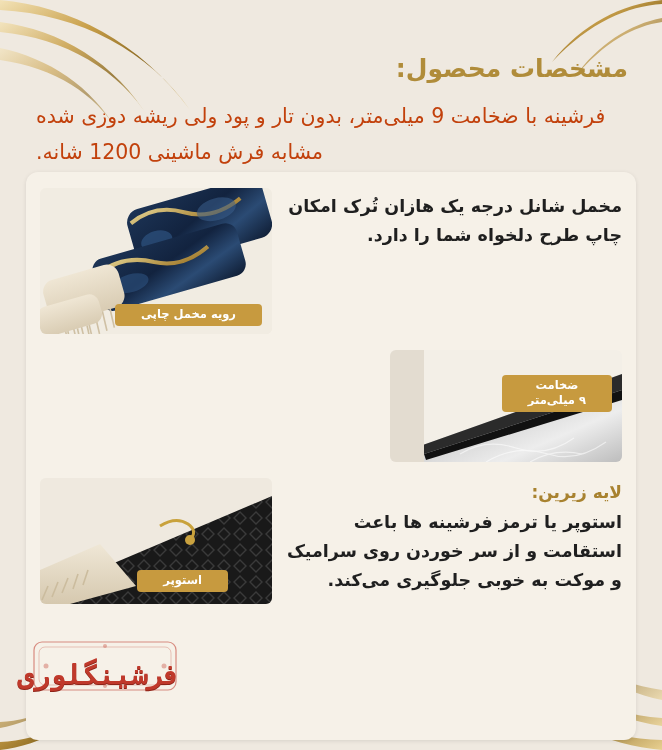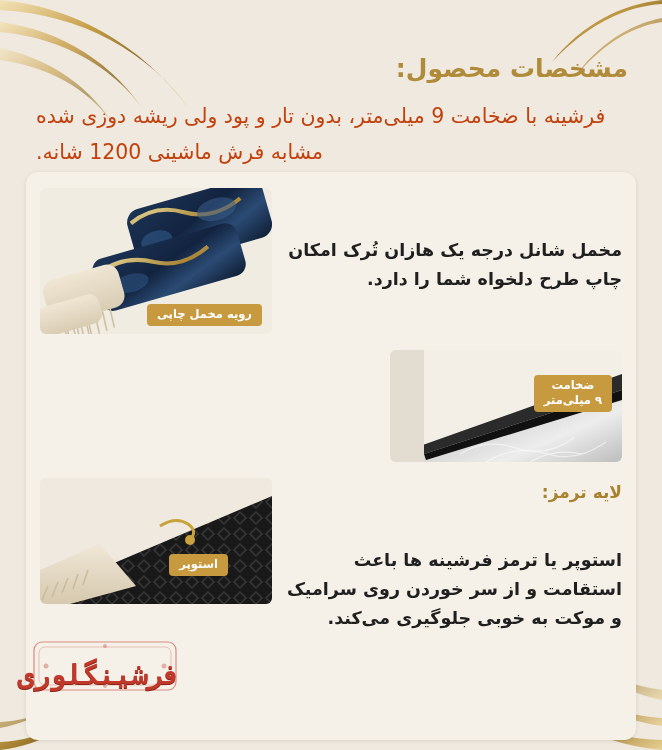--- a/index.html
+++ b/index.html
@@ -74,55 +74,54 @@
     color: #a8822f;
     font-size: 17px;
     font-weight: bold;
     margin-bottom: 6px;
   }
   .row-body {
     color: #1f1f1f;
     font-size: 17.5px;
     line-height: 1.65;
     font-weight: 600;
-    margin-top: 44px;
   }
 
   .thumb {
     position: relative;
     width: 232px;
     height: 146px;
     border-radius: 6px;
     overflow: hidden;
     flex: 0 0 auto;
   }
   .thumb .cap {
     position: absolute;
     background: #c79a3f;
     color: #fff;
     font-size: 11.5px;
     font-weight: bold;
-    padding: 3px 10px;
+    padding: 3px 26px;
     border-radius: 4px;
     white-space: nowrap;
     line-height: 1.35;
     text-align: center;
   }
 
   
   .t1 { background: linear-gradient(180deg,#f3eee6 0%, #efe8dc 100%); }
   .t1 .cap { bottom: 8px; right: 10px; }
 
   
   .t2 { background: linear-gradient(180deg,#f5f1ea 0%, #e9e4db 100%); height: 112px; }
   .t2 .cap { top: 25px; right: 10px; }
 
   
   .t3 { background: linear-gradient(180deg,#f2ede4 0%, #e6e0d6 100%); height: 126px; }
-  .t3 .cap { bottom: 28px; right: 44px; }
+  .t3 .cap { bottom: 12px; right: 44px; }
 
   
   .logo-wrap {
     position: absolute;
     bottom: 58px;
     left: 30px;
     width: 150px;
     text-align: center;
     font-family: Liberation Mono, monospace;
   }
@@ -263,21 +262,21 @@
         </svg>
         <div class="cap">
           <span>ضخامت</span><br>
           <span>۹ میلی‌متر</span>
         </div>
       </div>
     </div>
 
     <div class="row">
       <div class="row-text">
-        <div class="row-title">لایه ترمز:</div>
+        <div class="row-title">لایه زیرین:</div>
         <div class="row-body">استوپر یا ترمز فرشینه ها باعث استقامت و از سر خوردن روی سرامیک و موکت به خوبی جلوگیری می‌کند.</div>
       </div>
       <div class="thumb t3">
         <svg width="232" height="126" viewBox="0 0 232 126">
           <defs>
             <pattern id="diamond" width="16" height="16" patternUnits="userSpaceOnUse">
               <rect width="16" height="16" fill="#191919"></rect>
               <path d="M8,2 L14,8 L8,14 L2,8 Z" fill="none" stroke="#3a3a3a" stroke-width="1.4"></path>
             </pattern>
             <linearGradient id="cream2" x1="0" y1="0" x2="0" y2="1">

